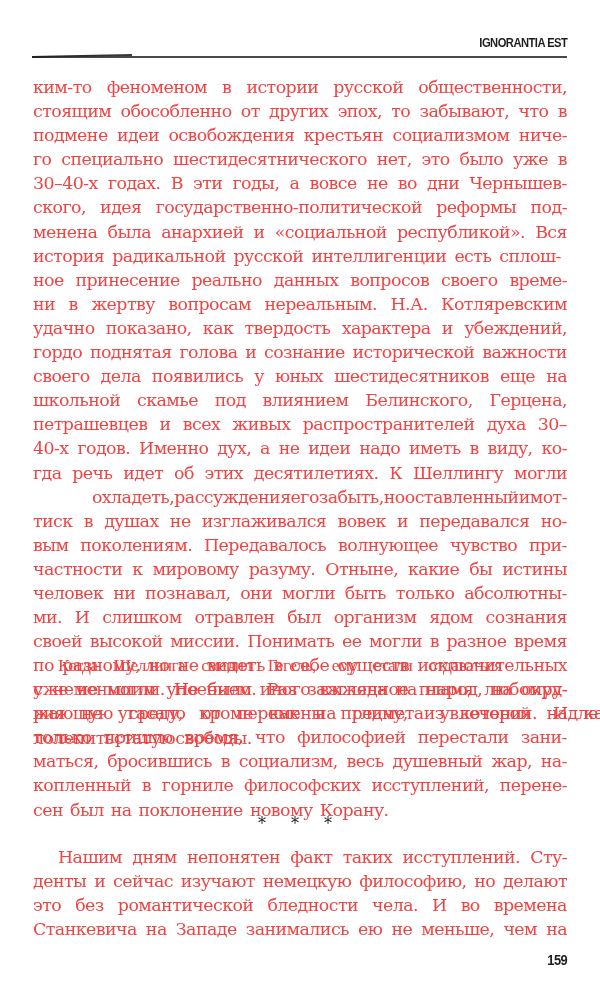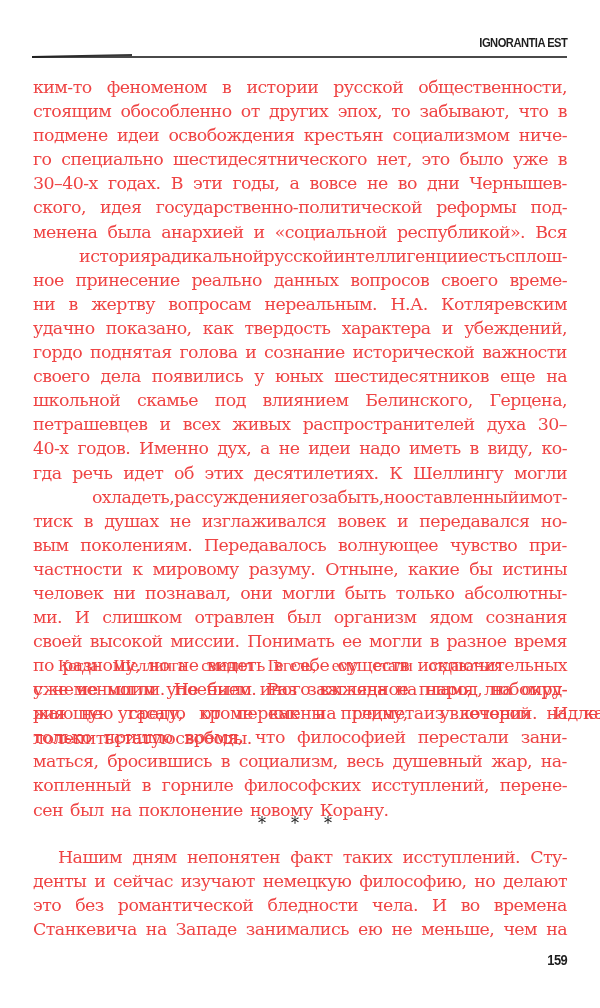--- a/index.html
+++ b/index.html
@@ -157,21 +157,21 @@
     </div>
     <div class="line" style="display: flex; justify-content: space-between; gap: 0px;">
       <span>менена</span>
       <span>была</span>
       <span>анархией</span>
       <span>и</span>
       <span>«социальной</span>
       <span>республикой».</span>
       <span>Вся</span>
     </div>
-    <div class="line" style="display: flex; justify-content: flex-end; gap: 0px;">
+    <div class="line" style="display: flex; justify-content: flex-start; gap: 8px;">
       <span>история</span>
       <span>радикальной</span>
       <span>русской</span>
       <span>интеллигенции</span>
       <span>есть</span>
       <span>сплош-</span>
     </div>
     <div class="line" style="display: flex; justify-content: space-between; gap: 0px;">
       <span>ное</span>
       <span>принесение</span>

